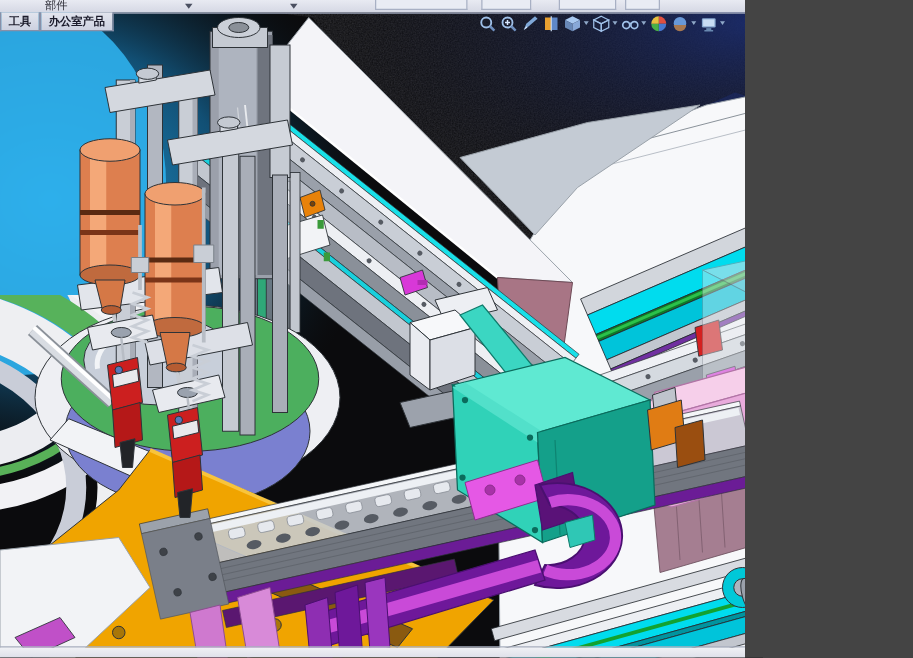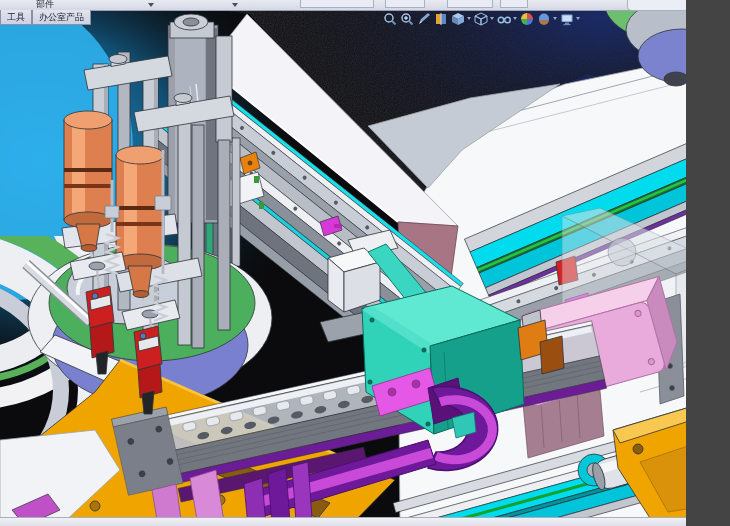--- a/index.html
+++ b/index.html
@@ -1,27 +1,27 @@
 <!DOCTYPE html>
 <html><head>
 <meta charset="utf-8">
 <style>
   html,body{margin:0;padding:0;background:#444;}
-  #app{position:relative;width:686px;height:526px;overflow:hidden;
+  #app{position:relative;width:596px;height:526px;overflow:hidden;
        font-family:"Liberation Sans",sans-serif;background:#000000;}
   
   #top-toolbar{position:absolute;left:0;top:0;width:730px;height:10px;
     background:linear-gradient(#e8eaf2,#d5d8e4);border-bottom:1px solid #9aa2b8;z-index:30;}
   #tb-label{position:absolute;left:36px;top:-2px;font-size:9px;color:#2a2a34;}
   .tb-caret{position:absolute;top:3px;width:0;height:0;border-left:3px solid transparent;
     border-right:3px solid transparent;border-top:4px solid #4a4f60;}
   .tb-btn{position:absolute;top:0;height:7px;background:#e9ecf4;border:1px solid #a8b0c4;border-top:none;}
   #tb-right-panel{position:absolute;right:0;top:0;width:102px;height:10px;background:#eceef5;
     border-left:1px solid #a8b0c4;border-bottom:1px solid #a8b0c4;border-bottom-left-radius:5px;}
-  #tab-row{position:absolute;left:0;top:10px;height:15px;z-index:30;display:flex;}
+  #tab-row{position:absolute;left:0;top:10px;height:15px;z-index:30;display:flex;font-weight:bold;}
   .cm-tab{height:15px;background:linear-gradient(#e2e5ee,#cdd1e0);border:1px solid #8890a8;
     border-top:none;box-sizing:border-box;font-size:9px;color:#1a1a2a;
     padding:1px 6px 0 6px;white-space:nowrap;}
   
   #headsup{position:absolute;left:383px;top:11px;height:15px;display:flex;align-items:center;gap:3px;z-index:20;}
   .hu{width:14px;height:14px;display:block;}
   .hu-caret{width:0;height:0;border-left:2.5px solid transparent;border-right:2.5px solid transparent;
     border-top:3px solid #8fa8c8;margin-left:-1px;}
   
   #status-bar{position:absolute;left:0;top:517px;width:730px;height:9px;

